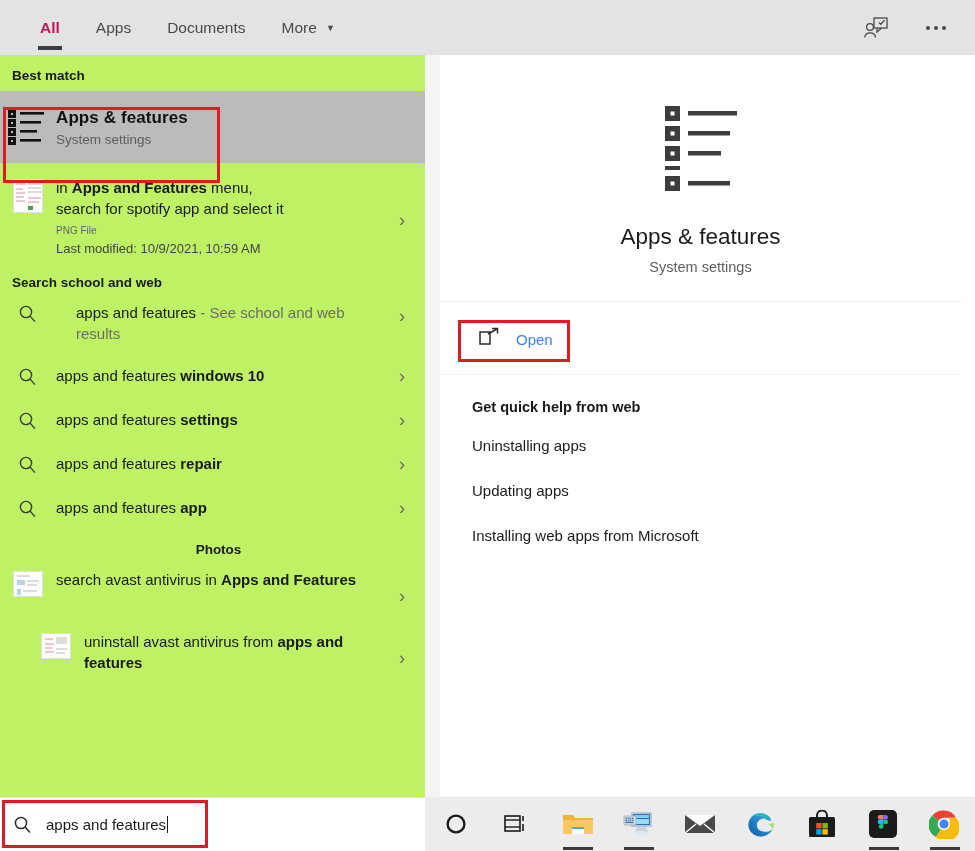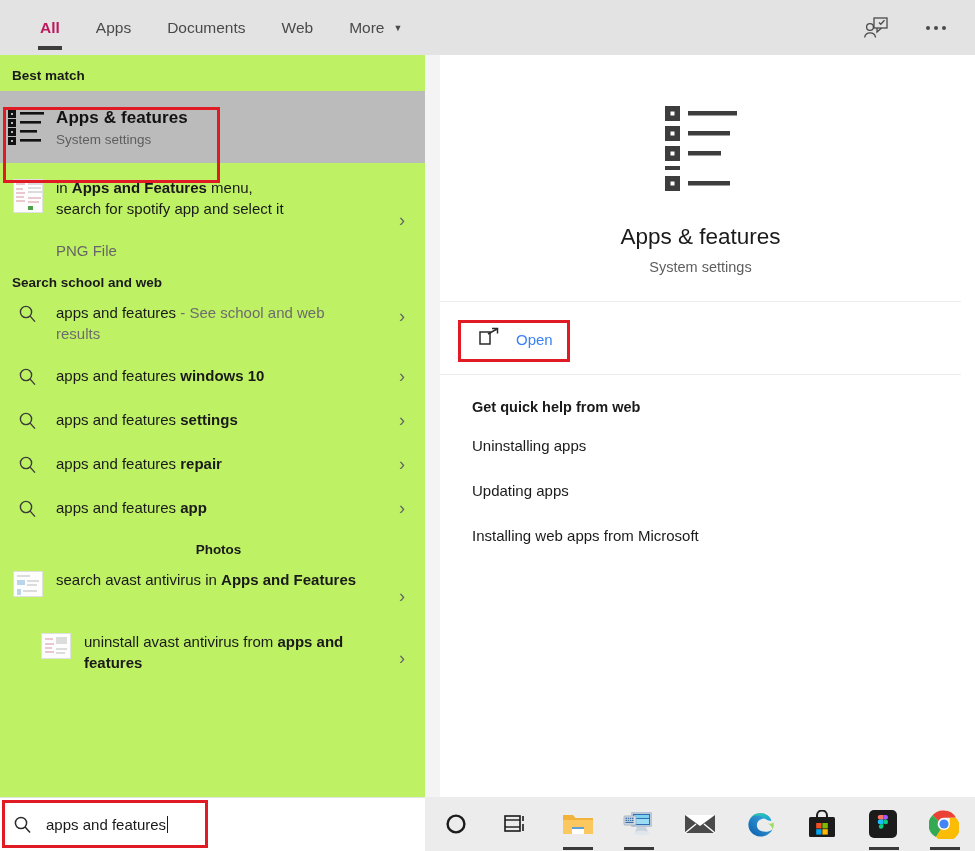--- a/index.html
+++ b/index.html
@@ -70,21 +70,21 @@
     display: flex; align-items: center; min-height: 44px; cursor: default;
     padding: 4px 0;
   }
   .res-ico { flex: 0 0 56px; display: flex; justify-content: center; align-items: flex-start; padding-top: 2px; }
   .res-body { flex: 1 1 auto; padding-right: 8px; }
   .res-chev { flex: 0 0 46px; display: flex; justify-content: center; align-items: center;
               font-size: 18px; color: #666; }
   .res-line1 { font-size: 15px; color: #1a1a1a; line-height: 1.42; }
   .res-line1 b { font-weight: 700; }
   .res-line1 .muted { color: #6c6c6c; }
-  .res-meta { font-size: 15px; color: #666; margin-top: 22px; }
+  .res-meta { font-size: 10px; color: #666; margin-top: 5px; }
   .res-meta2 { font-size: 13px; color: #444; margin-top: 5px; }
 
   
   .mag { width: 20px; height: 20px; }
 
   
   .thumb {
     width: 30px; height: 34px; background: #fdfdfd; border: 1px solid #e0e0e0;
     position: relative; overflow: hidden;
   }
@@ -152,23 +152,20 @@
   <div class="topbar">
     <div class="tabs">
       <div class="tab active">
         <span>All</span>
       </div>
       <div class="tab">
         <span>Apps</span>
       </div>
       <div class="tab">
         <span>Documents</span>
-      </div>
-      <div class="tab">
-        <span>Web</span>
       </div>
       <div class="tab">
         <span>More</span>
         <span class="caret">▼</span>
       </div>
     </div>
     <div class="topbar-right">
       <div class="tb-icon">
         <svg width="26" height="24" viewBox="0 0 26 24">
           <rect x="11" y="2" width="13" height="10" fill="none" stroke="#4a4a4a" stroke-width="1.3"></rect>
@@ -231,27 +228,28 @@
           <span class="tl" style="left:14px; top:17px; width:13px; height:1.5px;"></span>
           <span class="tl" style="left:14px; top:21px; width:11px; height:1.5px;"></span>
           <span style="position:absolute;left:14px;top:26px;width:5px;height:4px;background:#4aa14a;"></span>
         </div>
       </div>
       <div class="res-body">
         <div class="res-line1"><span>in </span><b>Apps and Features</b><span> menu,</span><br>
           <span>search for spotify app and select it</span>
         </div>
         <div class="res-meta">PNG File</div>
+        <div class="res-meta2">Last modified: 10/9/2021, 10:59 AM</div>
       </div>
       <div class="res-chev" style="align-self:center;">›</div>
     </div>
 
     <div class="section-head" style="padding-top:8px;">Search school and web</div>
 
-    <div class="res-row" style="min-height:56px; align-items:flex-start;">
+    <div class="res-row" style="min-height:56px; align-items:flex-start;gap:20px;">
       <div class="res-ico">
         <svg class="mag" viewBox="0 0 20 20">
             <circle cx="8" cy="8" r="5.6" fill="none" stroke="#3a3a3a" stroke-width="1.4"></circle>
             <line x1="12.1" y1="12.1" x2="17" y2="17.6" stroke="#3a3a3a" stroke-width="1.4"></line>
           </svg>
       </div>
       <div class="res-body">
         <div class="res-line1"><span>apps and features</span><span class="muted"> - See school and web results</span></div>
       </div>
       <div class="res-chev" style="align-self:flex-start;margin-top:4px;">›</div>

